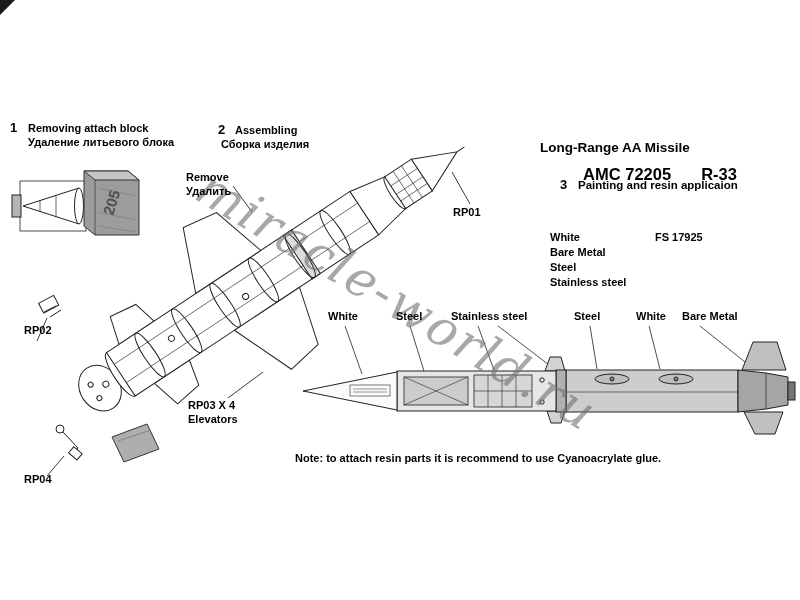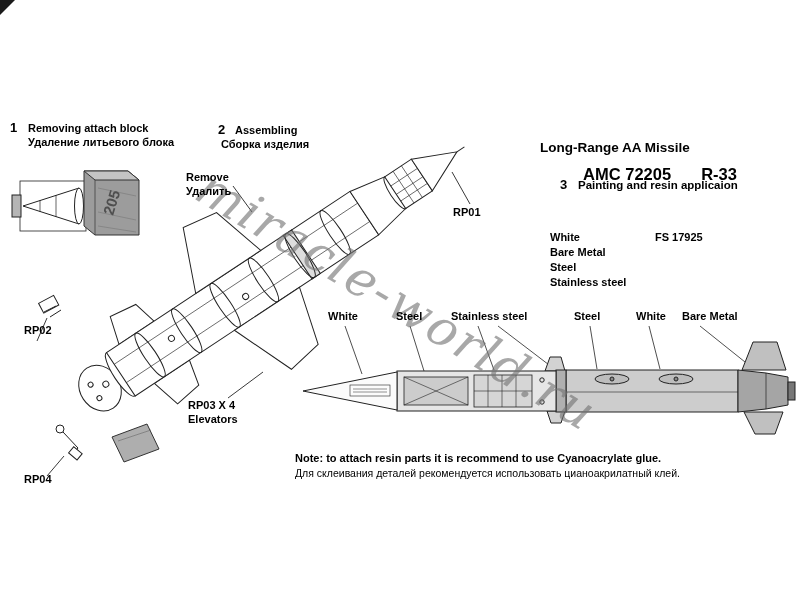--- a/index.html
+++ b/index.html
@@ -197,15 +197,14 @@
   <div class="t b f11" style="left:636px;top:310px">White</div>
   <div class="t b f11" style="left:682px;top:310px">Bare Metal</div>
 
   <div class="t b f11" style="left:453px;top:206px">RP01</div>
   <div class="t b f11" style="left:24px;top:324px">RP02</div>
   <div class="t b f11" style="left:188px;top:399px">RP03 X 4</div>
   <div class="t b f11" style="left:188px;top:413px">Elevators</div>
   <div class="t b f11" style="left:24px;top:473px">RP04</div>
 
   <div class="t b f11" style="left:295px;top:452px">Note: to attach resin parts it is recommend to use Cyanoacrylate glue.</div>
-  <div class="t f10" style="left:295px;top:467px">Для склеивания деталей рекомендуется использовать цианоакрилатный клей.</div>
 
 </div>
 
 </body></html>

